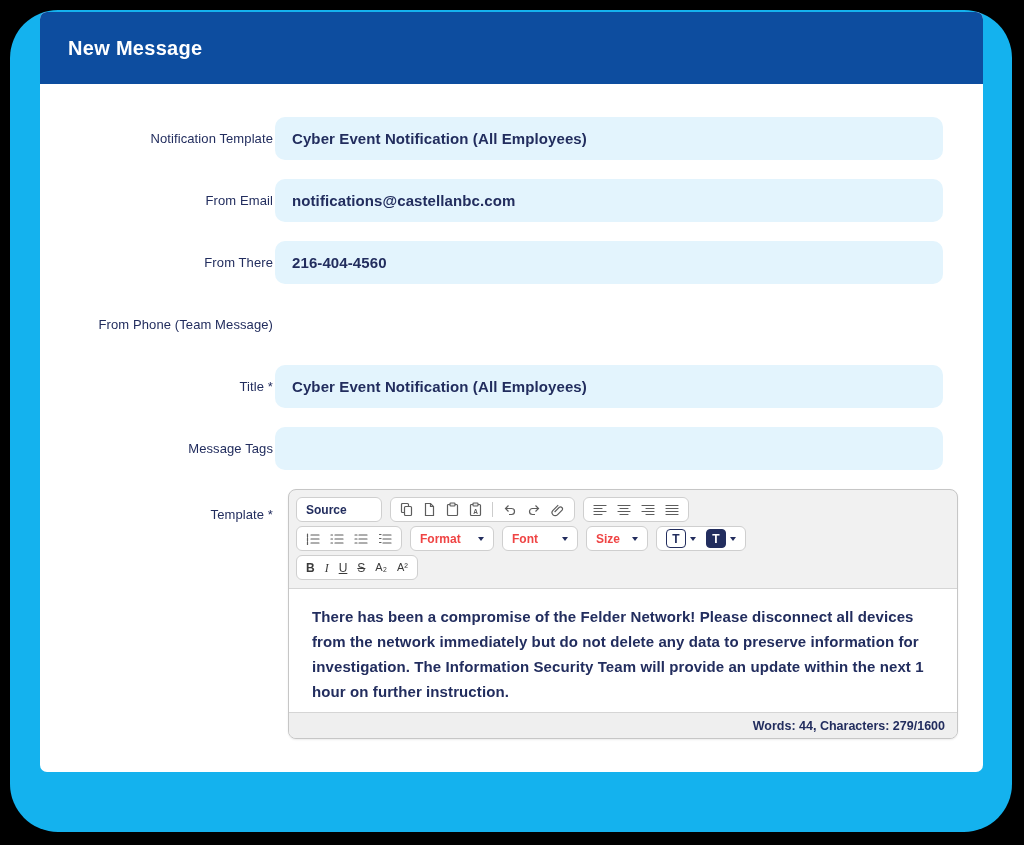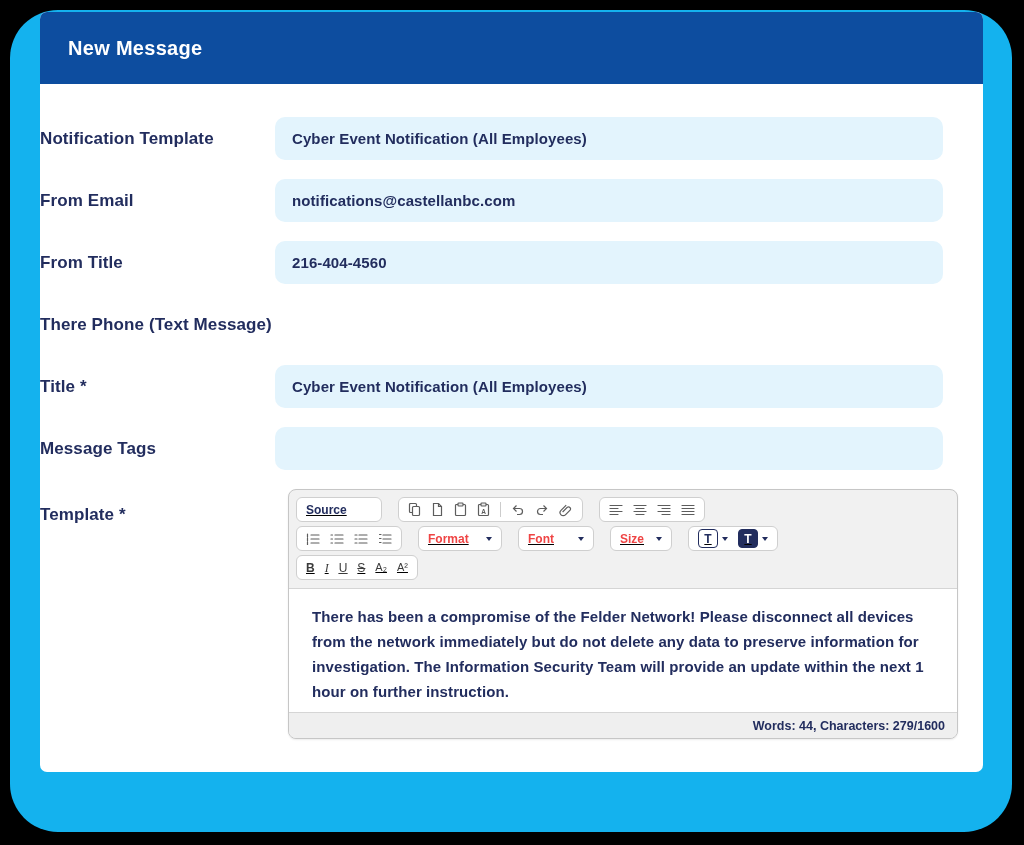--- a/index.html
+++ b/index.html
@@ -8,32 +8,32 @@
   .frame { position:absolute; left:10px; top:10px; width:1002px; height:822px;
            background:#14b2ee; border-radius:48px; }
   .card  { position:absolute; left:30px; top:2px; width:943px; height:760px;
            background:#fff; border-radius:7px; overflow:hidden; }
   .header { height:72px; background:#0d4d9f; display:flex; align-items:center; padding-left:28px; }
   .header .title { color:#fff; font-size:20px; font-weight:700; letter-spacing:.3px; }
 
   .form { padding-top:33px; }
   .row { display:flex; align-items:center; margin-bottom:19px; }
   .row.top { align-items:flex-start; }
-  .row-label { width:233px; flex:none; text-align:left; color:#222d5e; font-size:17px;
-               font-weight:700; letter-spacing:.1px; line-height:43px; }
+  .row-label { width:233px; flex:none; text-align:right; color:#222d5e; font-size:13px;
+               font-weight:400; letter-spacing:.1px; line-height:43px; }
   .row.top .row-label { line-height:20px; padding-top:16px; }
   .field { margin-left:2px; width:668px; height:43px; background:#e3f4fd; border-radius:10px;
            display:flex; align-items:center; padding:0 17px; color:#222d5e; font-size:15px;
            font-weight:600; letter-spacing:.1px; }
 
   
   .editor { margin-left:15px; width:670px; border:1px solid #c6c6c6; border-radius:8px;
             background:#f1f1f1; overflow:hidden; box-shadow:0 1px 2px rgba(0,0,0,.08); }
   .toolbar { padding:7px 7px 4px 7px; }
-  .tb-row { display:flex; gap:16px; margin-bottom:4px;text-decoration:underline; }
+  .tb-row { display:flex; gap:8px; margin-bottom:4px; }
   .group { background:#fff; border:1px solid #cfcfcf; border-radius:6px; height:25px;
            display:flex; align-items:center; padding:0 9px; gap:10px; }
   .tbtn { display:flex; align-items:center; justify-content:center; cursor:pointer; }
   .src  { width:86px; justify-content:flex-start; font-size:12px; font-weight:700; color:#222d5e; }
   .dd   { font-size:12px; font-weight:700; color:#ef4444; gap:0; }
   .dd-label { display:inline-block; }
   .dd-f { width:84px; } .dd-n { width:76px; } .dd-s { width:62px; }
   .caret { width:0; height:0; border-left:3.5px solid transparent; border-right:3.5px solid transparent;
            border-top:4.5px solid #222d5e; margin-left:auto; }
   .sep { width:1px; height:15px; background:#ccc; }
@@ -72,26 +72,26 @@
           <div class="row-label">Notification Template</div>
           <div class="field">Cyber Event Notification (All Employees)</div>
         </div>
 
         <div class="row">
           <div class="row-label">From Email</div>
           <div class="field">notifications@castellanbc.com</div>
         </div>
 
         <div class="row">
-          <div class="row-label">From Title</div>
+          <div class="row-label">From There</div>
           <div class="field">216-404-4560</div>
         </div>
 
         <div class="row">
-          <div class="row-label">There Phone (Text Message)</div>
+          <div class="row-label">From Phone (Team Message)</div>
         </div>
 
         <div class="row">
           <div class="row-label">Title *</div>
           <div class="field">Cyber Event Notification (All Employees)</div>
         </div>
 
         <div class="row">
           <div class="row-label">Message Tags</div>
           <div class="field"></div>

